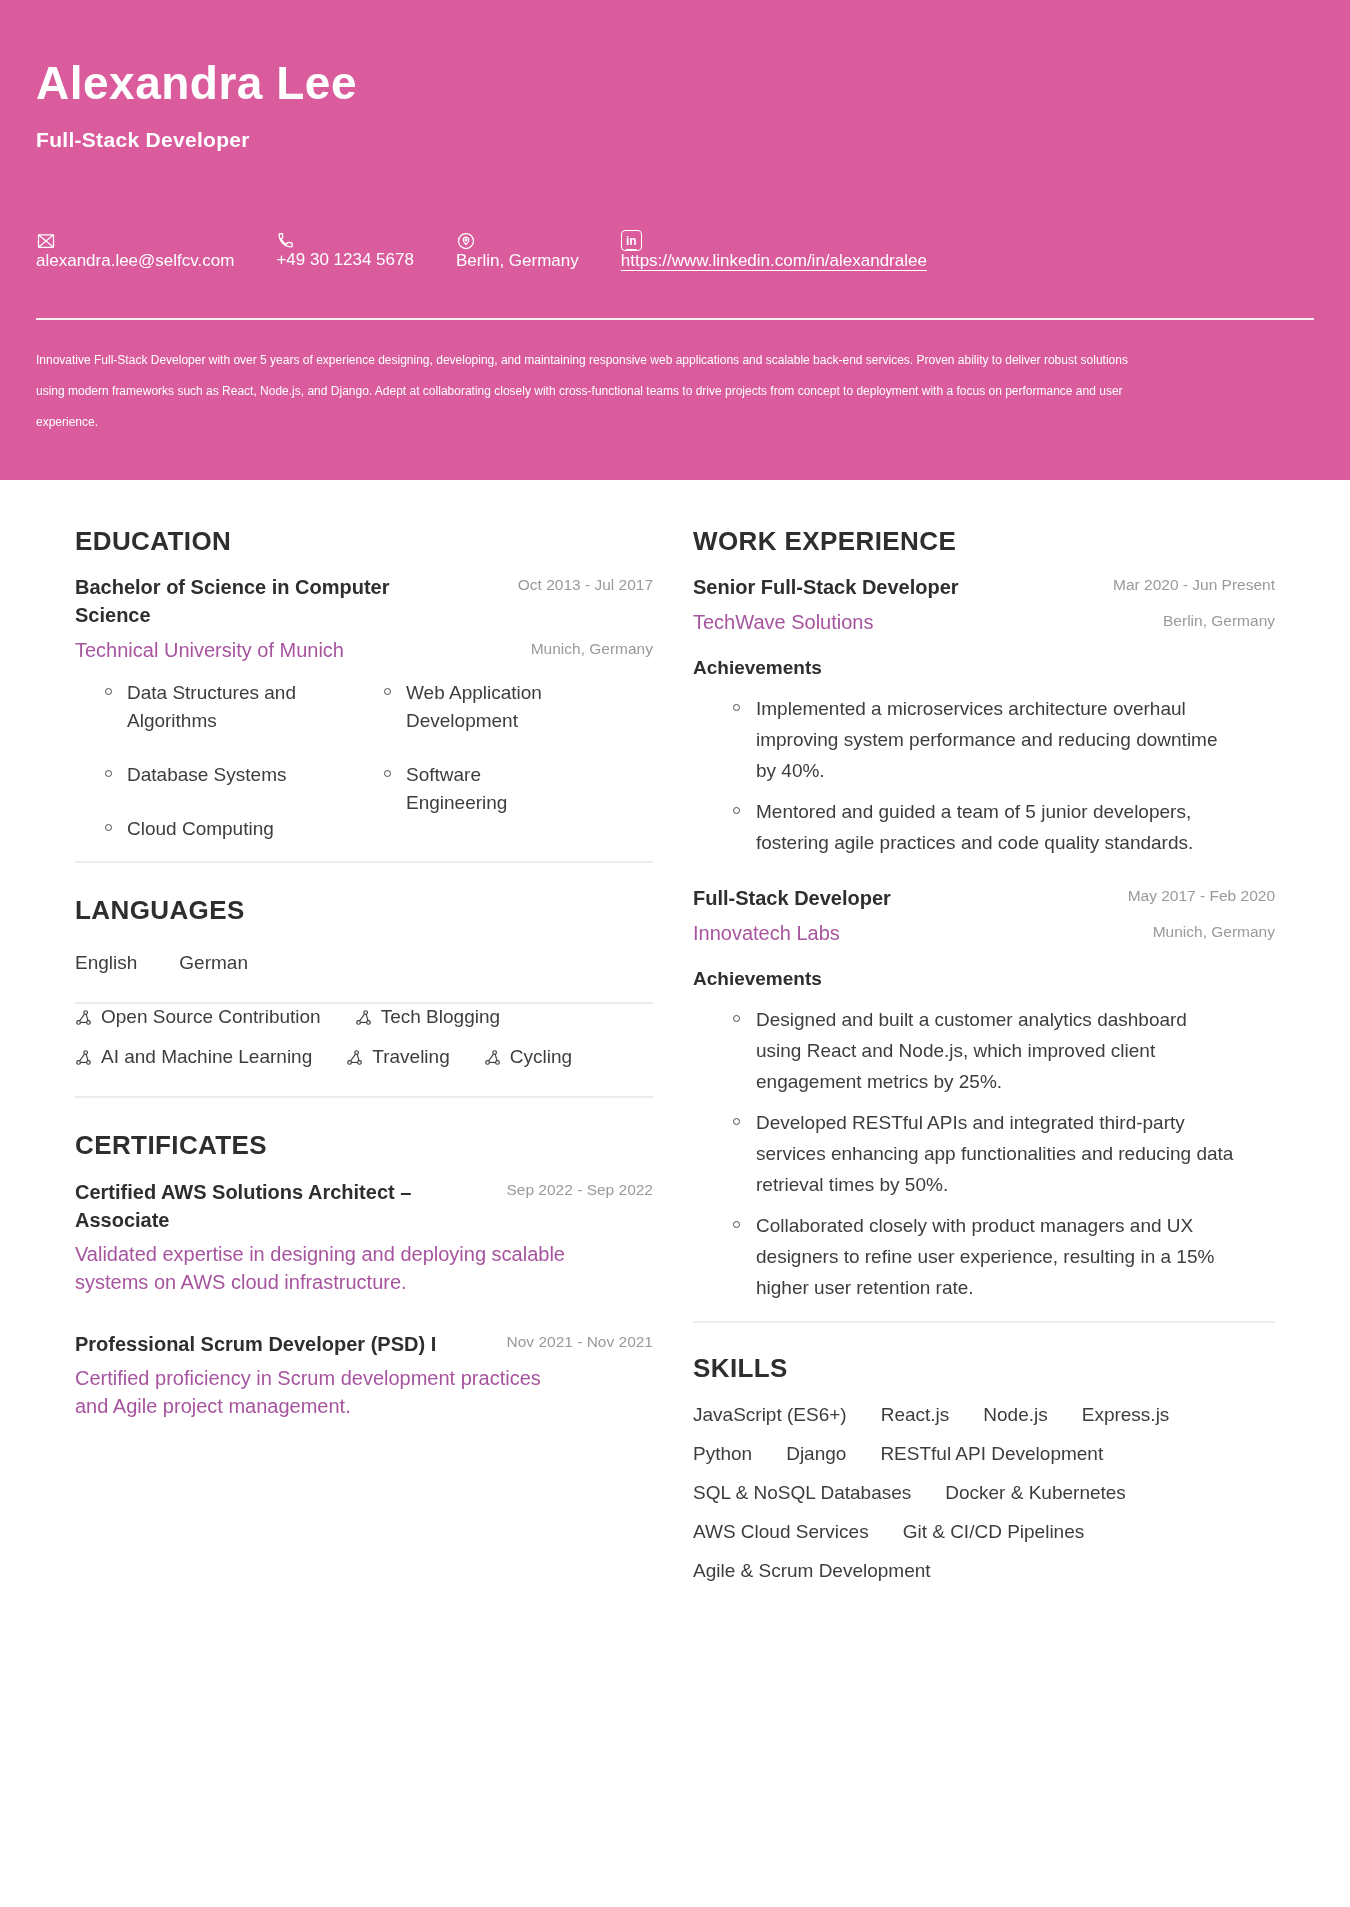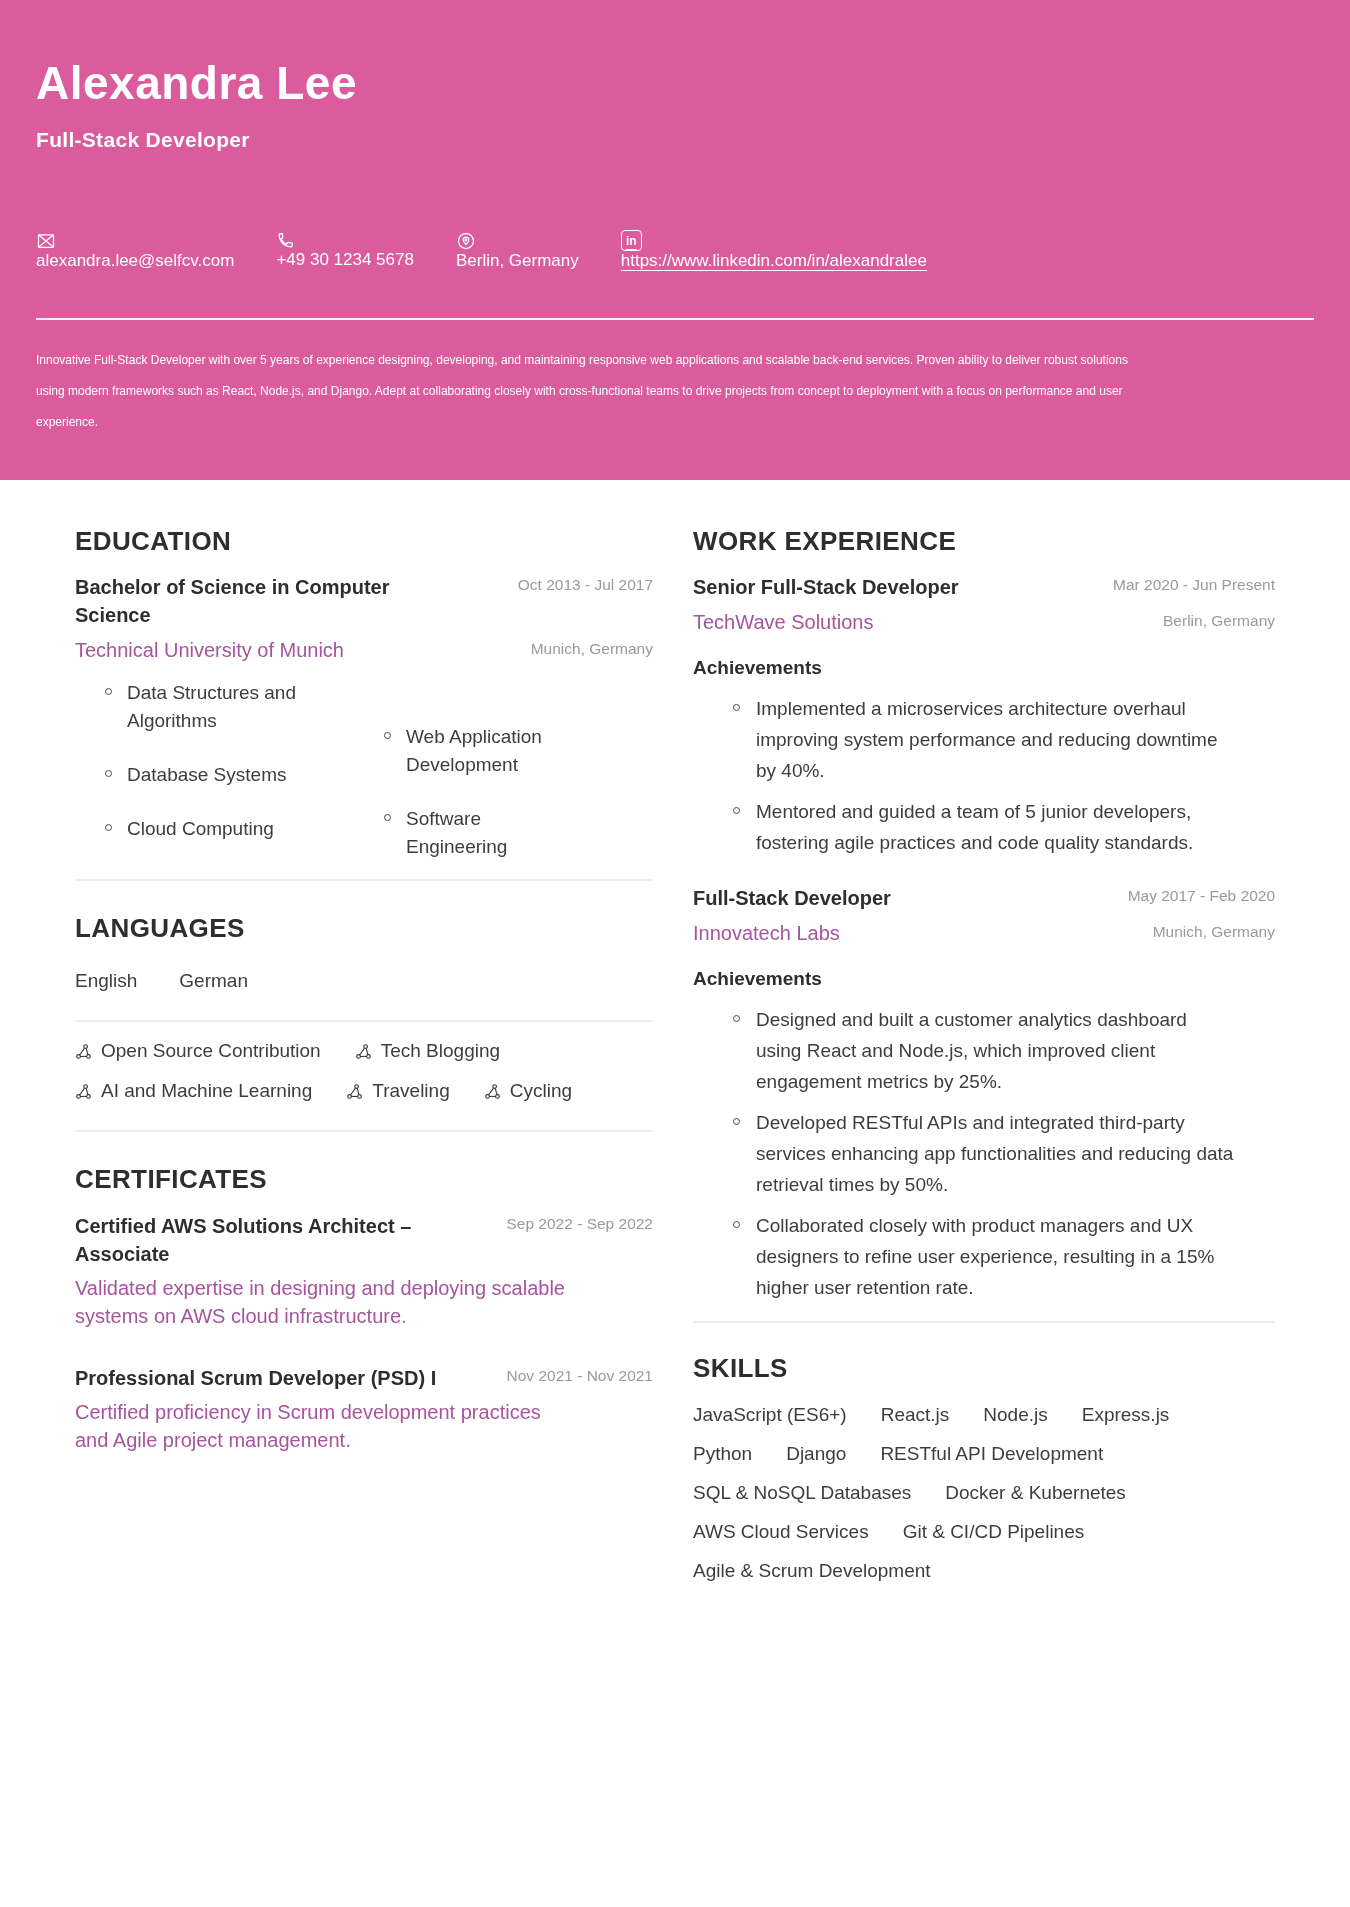--- a/index.html
+++ b/index.html
@@ -103,30 +103,30 @@
     width:7px; height:7px; flex:none;
     border:1.5px solid #4a4a4a; border-radius:50%;
     margin-top:11px;
   }
   .bullet-text { font-size:19px; line-height:31px; }
 
   
   .courses { display:flex; gap:44px; margin-top:16px; padding-left:30px; }
   .course-col { display:flex; flex-direction:column; gap:26px; }
   .course-col.c1 { width:235px; }
-  .course-col.c2 { width:200px;margin-top:44px; }
+  .course-col.c2 { width:200px; }
   .courses .bullet-item { gap:15px; }
   .courses .bullet { margin-top:9px; }
   .courses .bullet-text { line-height:28px; }
 
   
   .inline-items { margin-top:24px; display:flex; gap:42px; font-size:19px; line-height:26px; }
 
   
-  .interest-rows { margin-top:16px; display:flex; flex-direction:column; gap:14px; }
+  .interest-rows { display:flex; flex-direction:column; gap:14px; }
   .interest-row { display:flex; gap:34px; }
   .interest { display:flex; align-items:center; gap:9px; font-size:19px; line-height:26px; }
   .interest svg { display:block; flex:none; }
 
   
   .cert-desc { margin-top:6px; max-width:500px; font-size:20px; line-height:28px; color:var(--c-purple,#A7549F); }
 
   
   .skills-rows { margin-top:18px; display:flex; flex-direction:column; gap:13px; }
   .skills-row { display:flex; gap:34px; flex-wrap:nowrap; }

